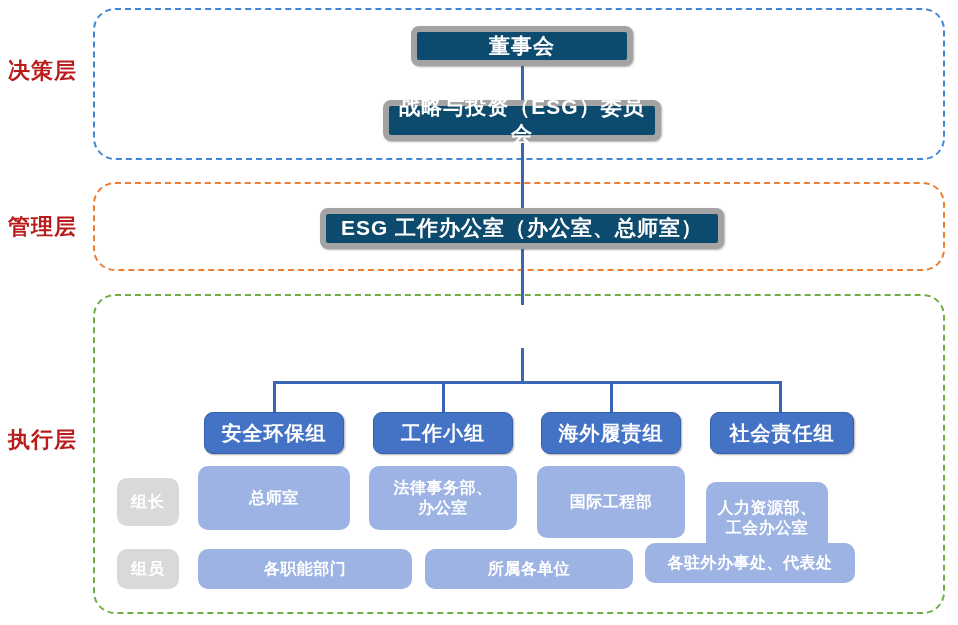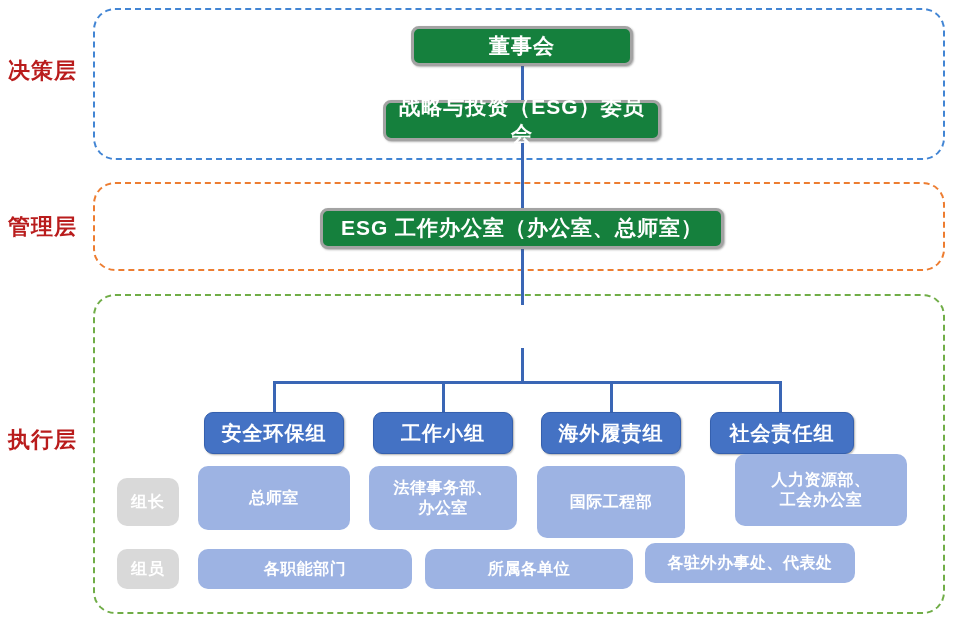--- a/index.html
+++ b/index.html
@@ -55,22 +55,22 @@
     align-items: center;
     justify-content: center;
     text-align: center;
     color: #ffffff;
     font-weight: bold;
     border-radius: 8px;
     line-height: 1.25;
     padding: 2px 6px;
   }
   .node-dark {
-    background: #15803d;
-    border: 3px solid #a3a3a3;
+    background: #0c4a6e;
+    border: 6px solid #a3a3a3;
     box-shadow: 1px 1px 2px rgba(80,80,80,0.45);
     font-size: 21px;
     letter-spacing: 1px;
   }
   .node-group {
     background: #4472C4;
     border: 1px solid #3560AE;
     box-shadow: 1px 1px 2px rgba(80,80,80,0.45);
     font-size: 20px;
     letter-spacing: 1px;
@@ -152,21 +152,21 @@
   <div class="node node-light" style="left:198px; top:466px; width:152px; height:64px;">
     <span class="txt two-line">总师室</span>
   </div>
   <div class="node node-light" style="left:369px; top:466px; width:148px; height:64px;">
     <span class="txt two-line">法律事务部、
 办公室</span>
   </div>
   <div class="node node-light" style="left:537px; top:466px; width:148px; height:72px;">
     <span class="txt two-line">国际工程部</span>
   </div>
-  <div class="node node-light" style="left:706px; top:454px; width:172px; height:72px;margin-left:29px;">
+  <div class="node node-light" style="left:706px; top:482px; width:122px; height:72px;">
     <span class="txt two-line">人力资源部、
 工会办公室</span>
   </div>
 
   <div class="node node-grey" style="left:117px; top:549px; width:62px; height:40px;">
     <span class="txt">组员</span>
   </div>
 
   <div class="node node-light" style="left:198px; top:549px; width:214px; height:40px;">
     <span class="txt">各职能部门</span>

